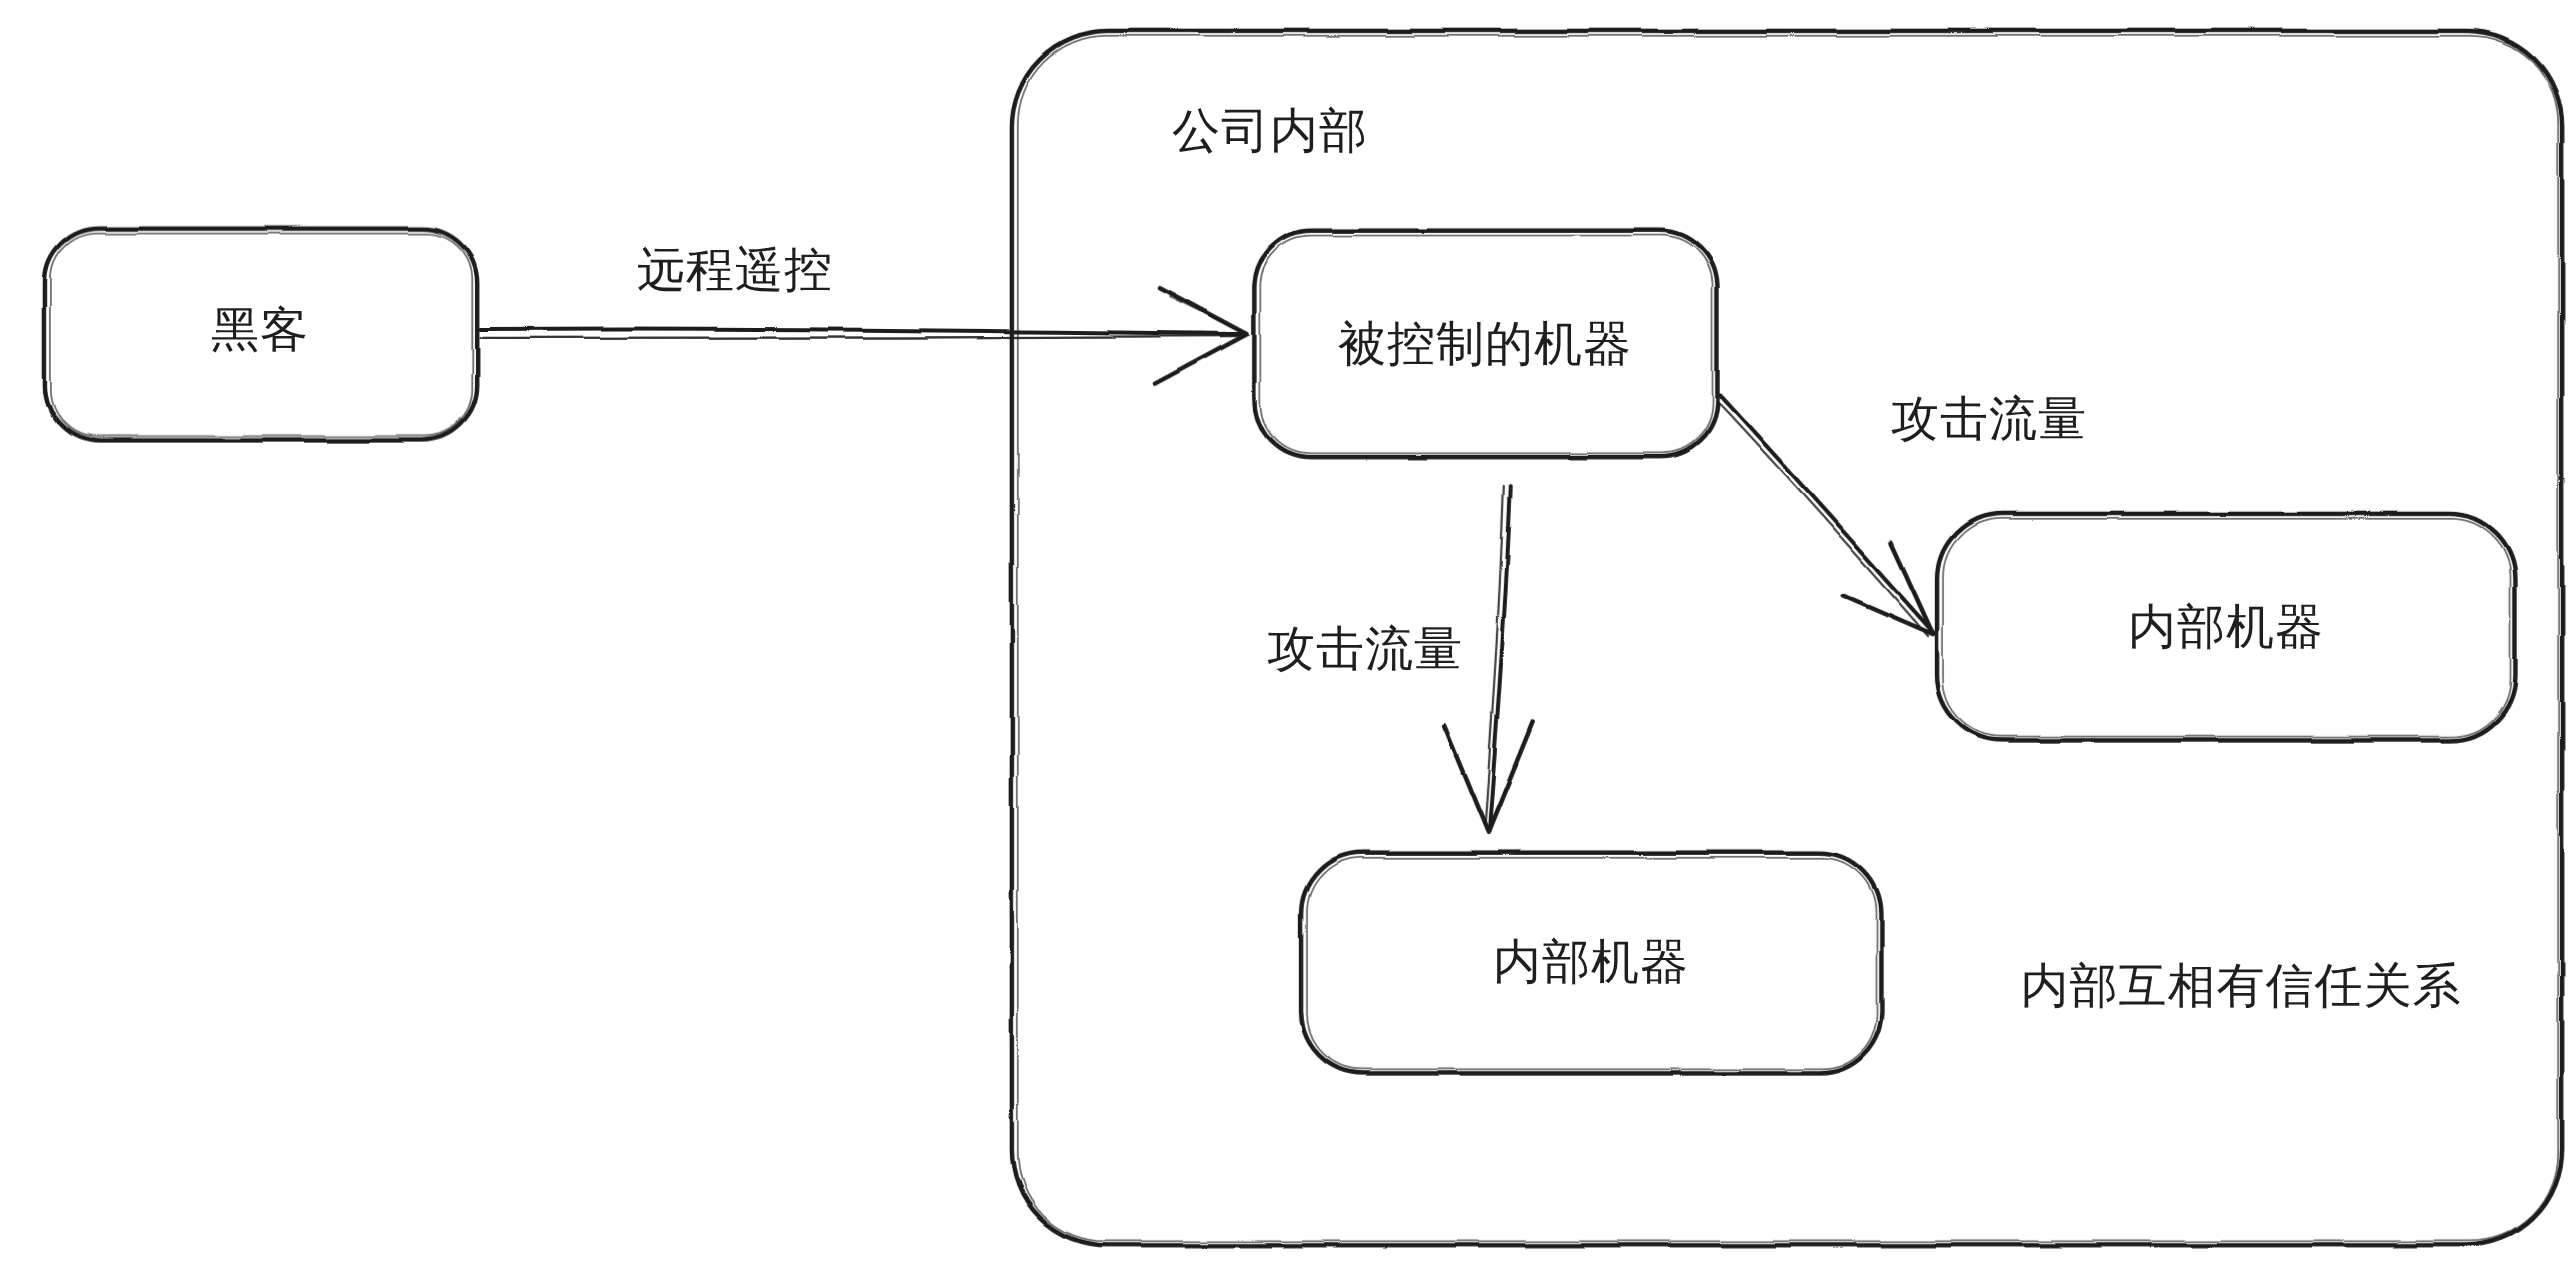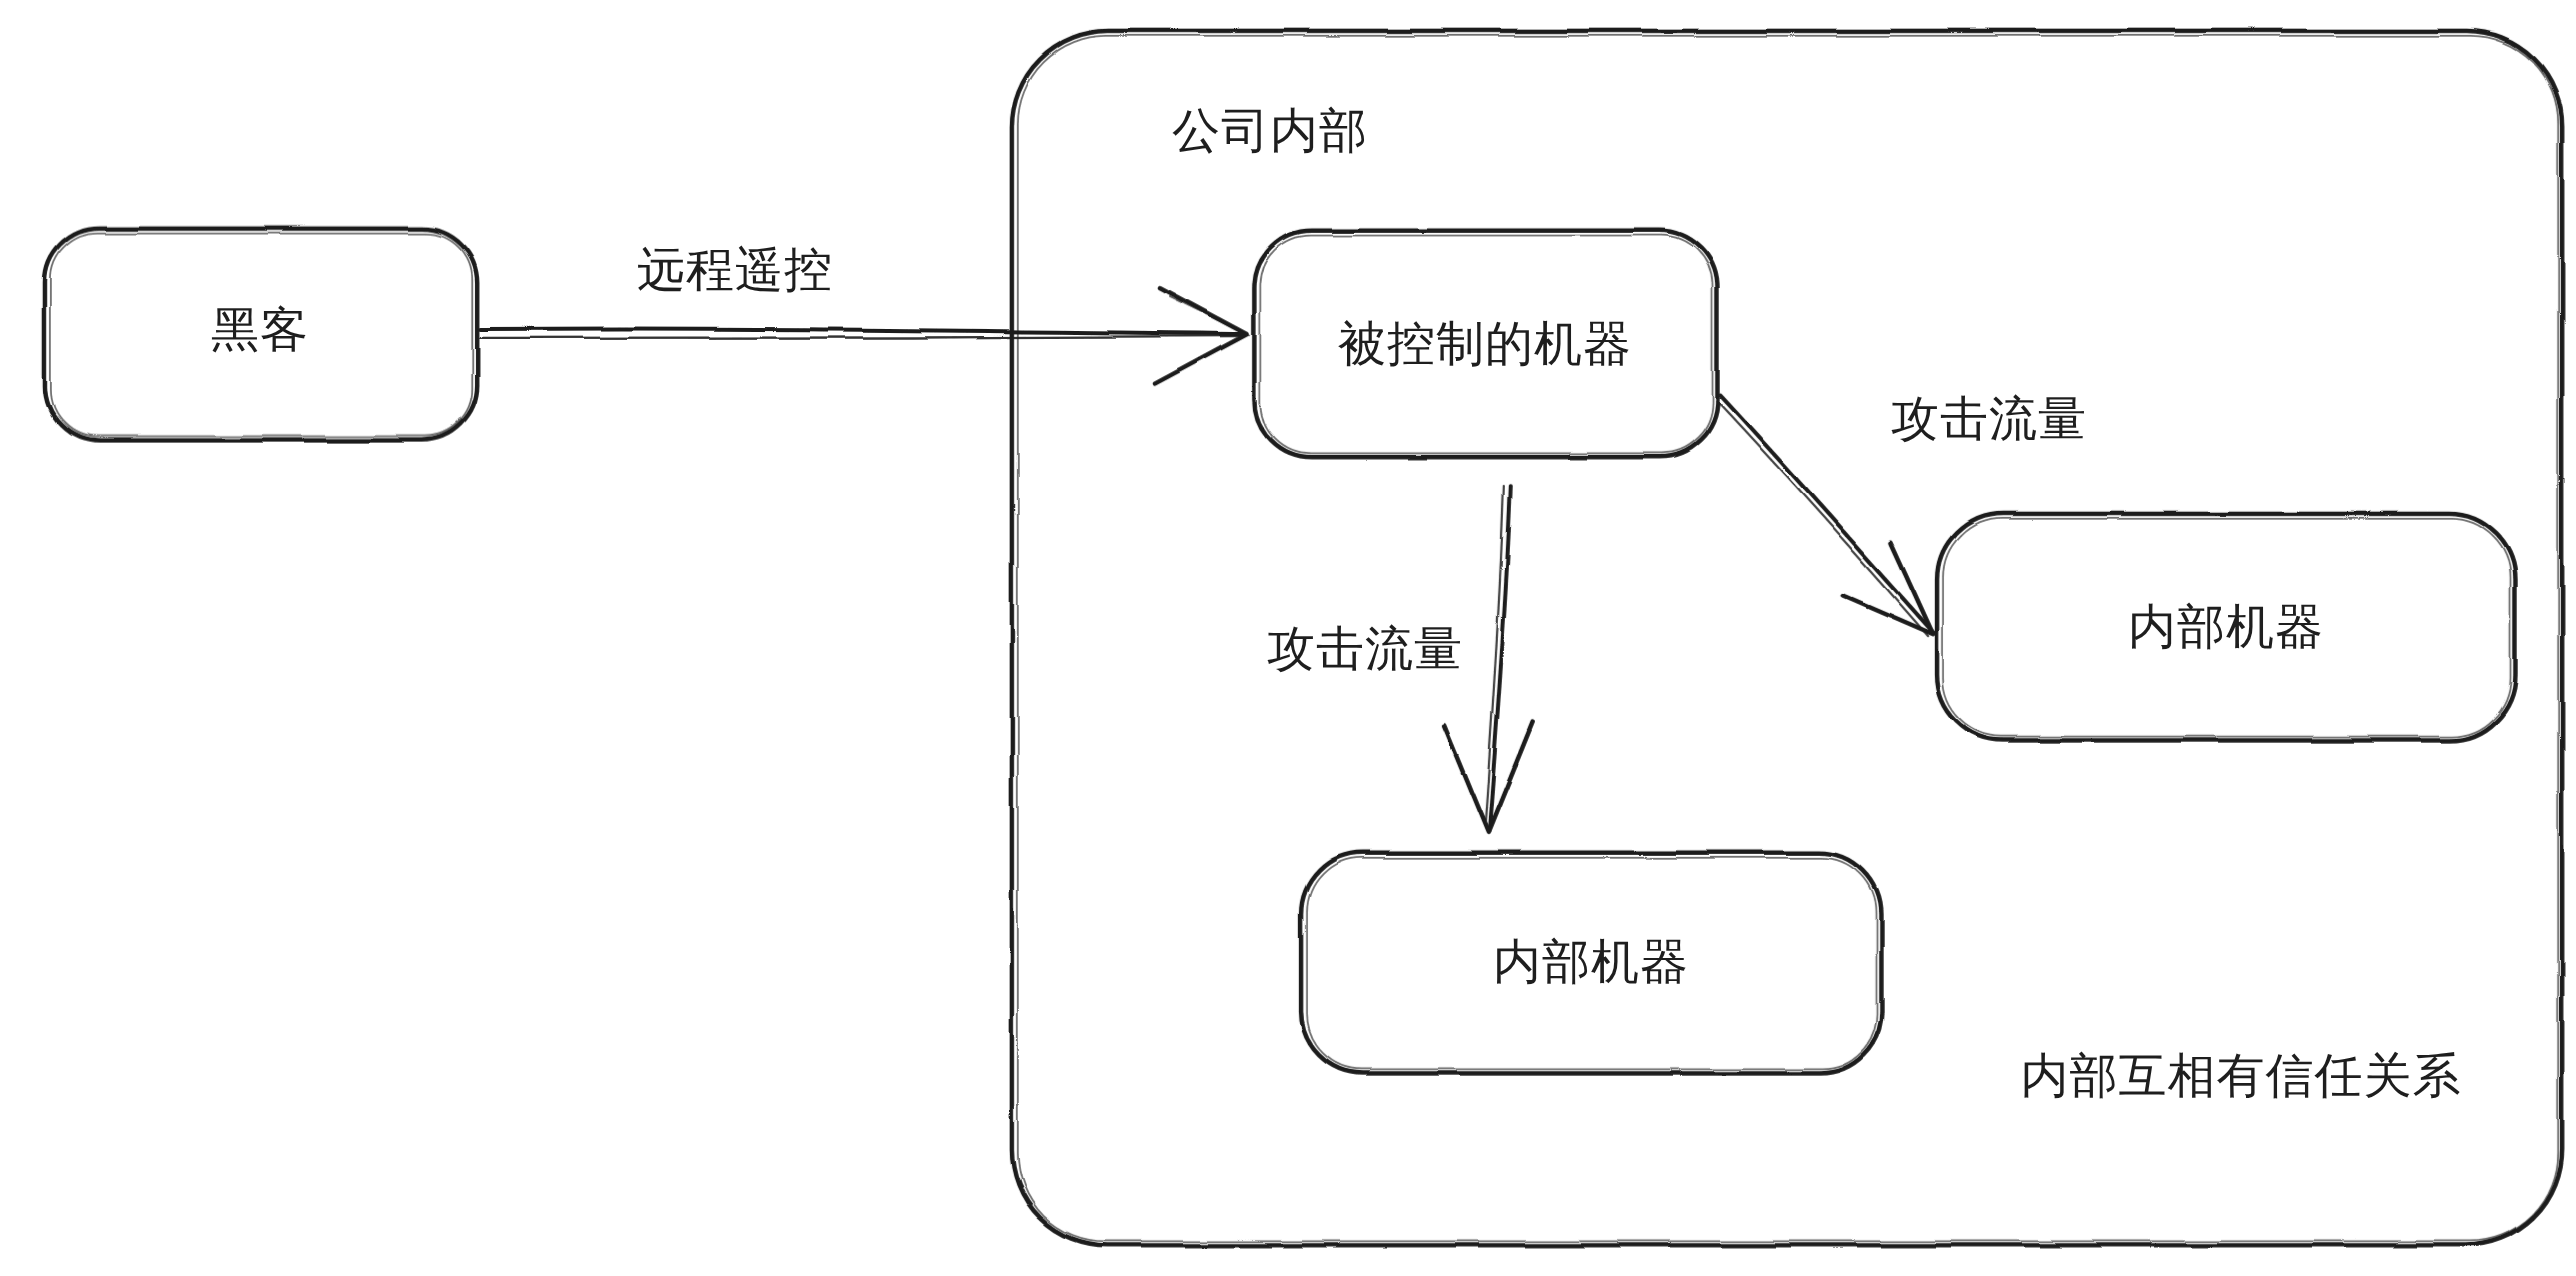--- a/index.html
+++ b/index.html
@@ -102,16 +102,16 @@
   <div class="lbl" style="left:2211px; top:627px;">内部机器</div>
 
   <div class="lbl" style="left:1576px; top:962px;">内部机器</div>
 
   <div class="lbl" style="left:720px; top:270px;">远程遥控</div>
 
   <div class="lbl" style="left:1974px; top:419px;">攻击流量</div>
 
   <div class="lbl" style="left:1350px; top:649px;">攻击流量</div>
 
-  <div class="lbl" style="left:2226px; top:1076px;">内部互相有信任关系</div>
+  <div class="lbl" style="left:2226px; top:986px;">内部互相有信任关系</div>
 
 </div>
 
 
 </body></html>

